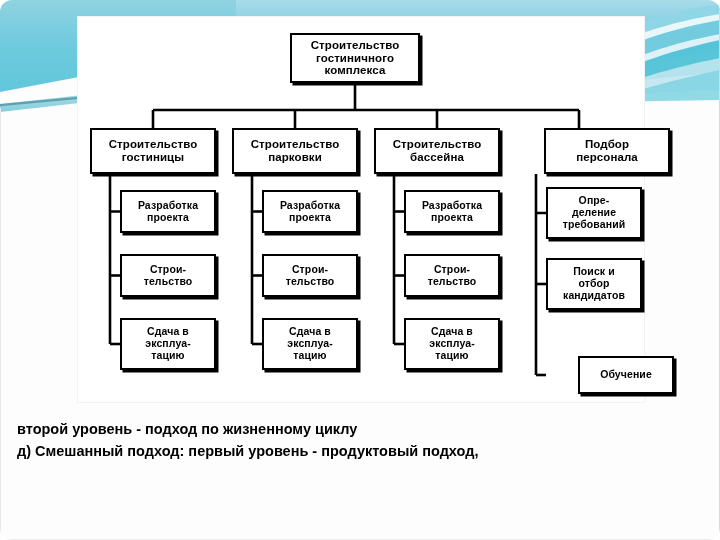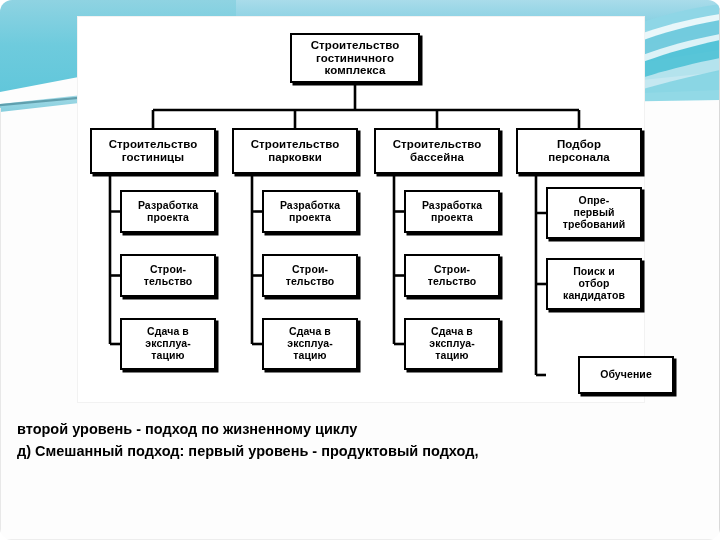--- a/index.html
+++ b/index.html
@@ -146,21 +146,21 @@
     <div id="node-layer">
         <div class="node root" style="left: 290px; top: 33px; width: 130px; height: 50px;">Строительство
 гостиничного
 комплекса</div>
         <div class="node lvl2" style="left: 90px; top: 128px; width: 126px; height: 46px;">Строительство
 гостиницы</div>
         <div class="node lvl2" style="left: 232px; top: 128px; width: 126px; height: 46px;">Строительство
 парковки</div>
         <div class="node lvl2" style="left: 374px; top: 128px; width: 126px; height: 46px;">Строительство
 бассейна</div>
-        <div class="node lvl2" style="left: 516px; top: 128px; width: 126px; height: 46px;">Подбор
+        <div class="node lvl2" style="left: 544px; top: 128px; width: 126px; height: 46px;">Подбор
 персонала</div>
         <div class="node lvl3" style="left: 120px; top: 190px; width: 96px; height: 43px;">Разработка
 проекта</div>
         <div class="node lvl3" style="left: 120px; top: 254px; width: 96px; height: 43px;">Строи-
 тельство</div>
         <div class="node lvl3" style="left: 120px; top: 318px; width: 96px; height: 52px;">Сдача в
 эксплуа-
 тацию</div>
         <div class="node lvl3" style="left: 262px; top: 190px; width: 96px; height: 43px;">Разработка
 проекта</div>
@@ -170,21 +170,21 @@
 эксплуа-
 тацию</div>
         <div class="node lvl3" style="left: 404px; top: 190px; width: 96px; height: 43px;">Разработка
 проекта</div>
         <div class="node lvl3" style="left: 404px; top: 254px; width: 96px; height: 43px;">Строи-
 тельство</div>
         <div class="node lvl3" style="left: 404px; top: 318px; width: 96px; height: 52px;">Сдача в
 эксплуа-
 тацию</div>
         <div class="node lvl3" style="left: 546px; top: 187px; width: 96px; height: 52px;">Опре-
-первый
+деление
 требований</div>
         <div class="node lvl3" style="left: 546px; top: 258px; width: 96px; height: 52px;">Поиск и
 отбор
 кандидатов</div>
         <div class="node lvl3" style="left: 578px; top: 356px; width: 96px; height: 38px;">Обучение</div>
       </div>
   </div>
 
   <div id="caption">
       <div>второй уровень - подход по жизненному циклу</div>

